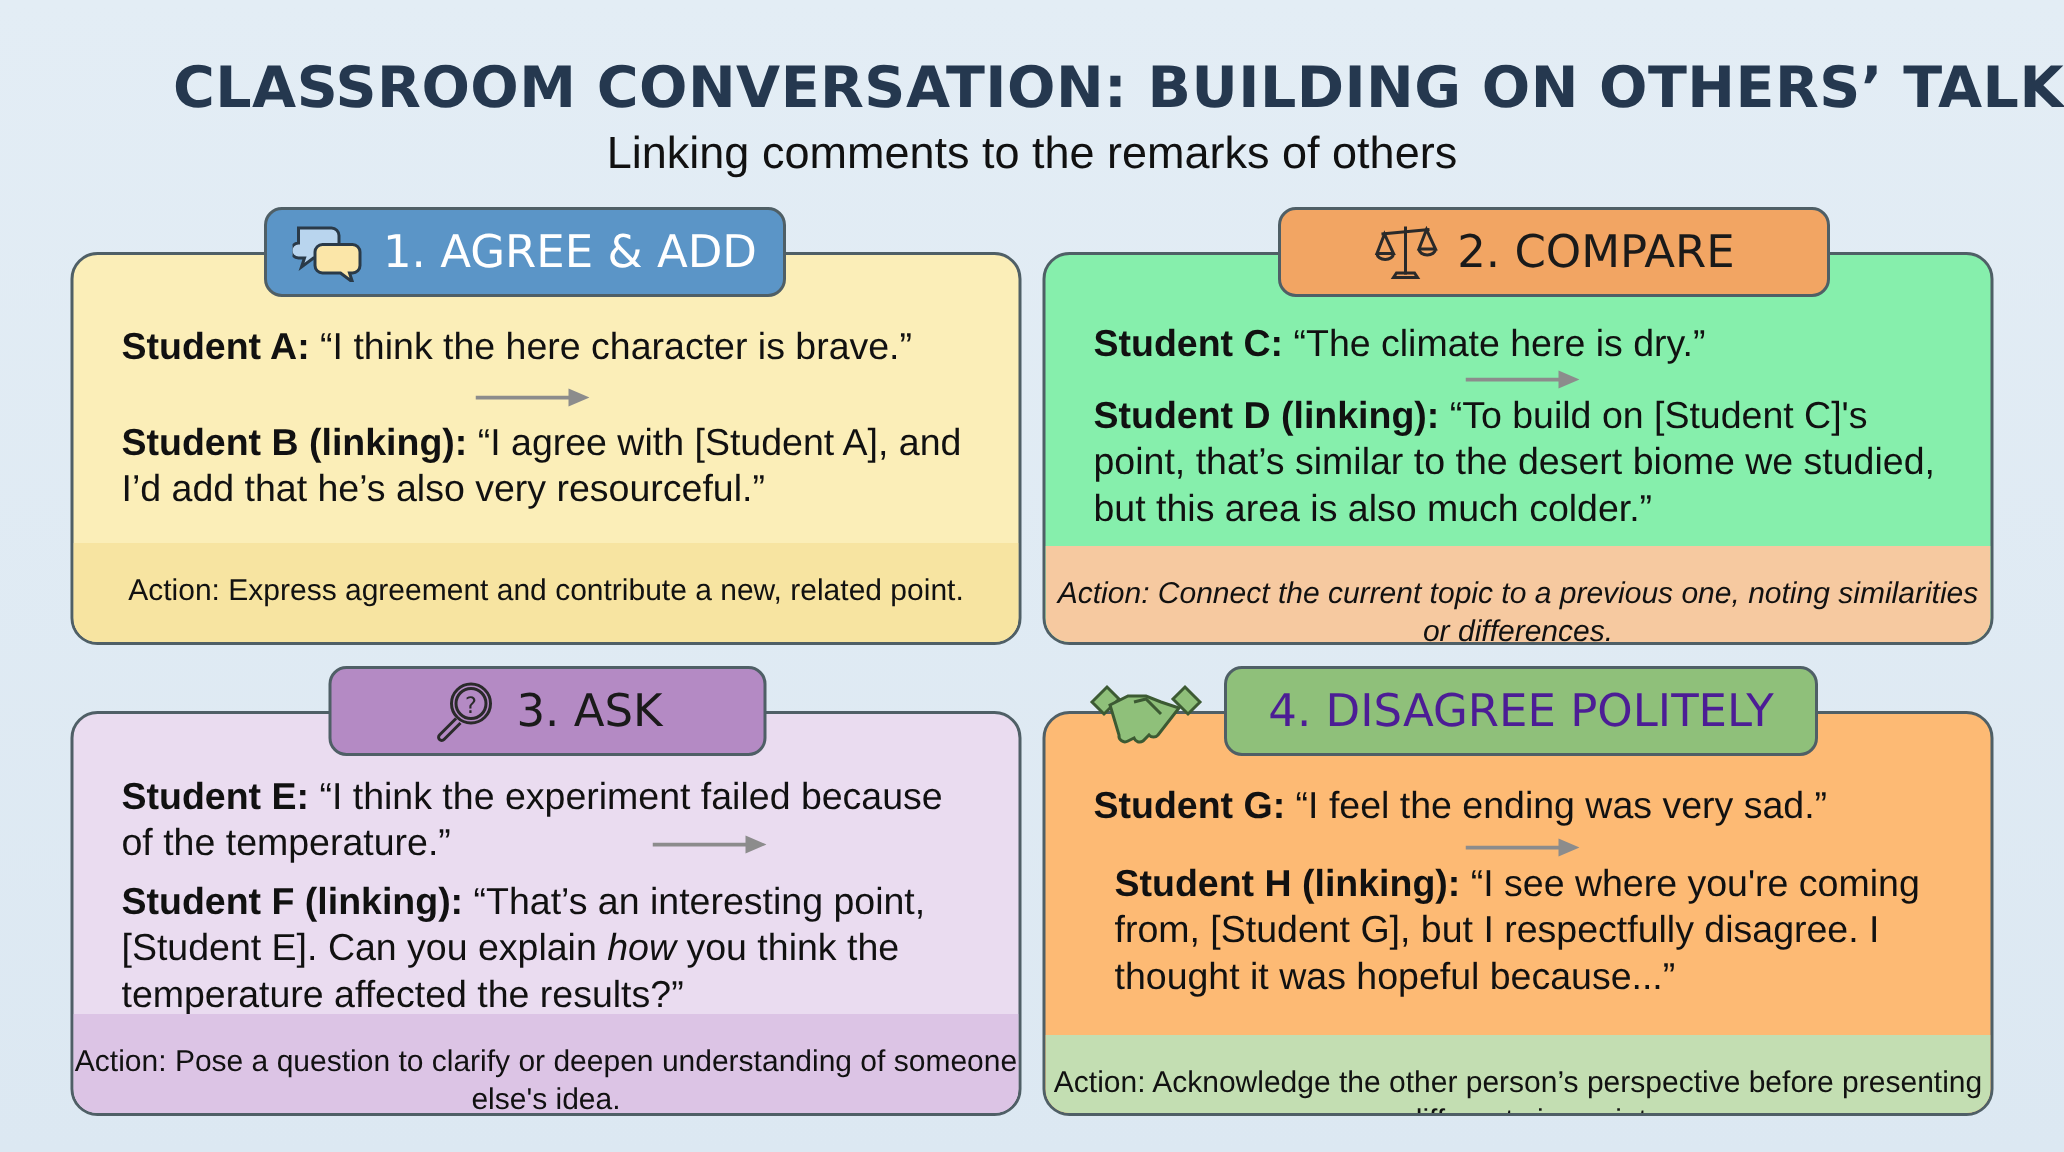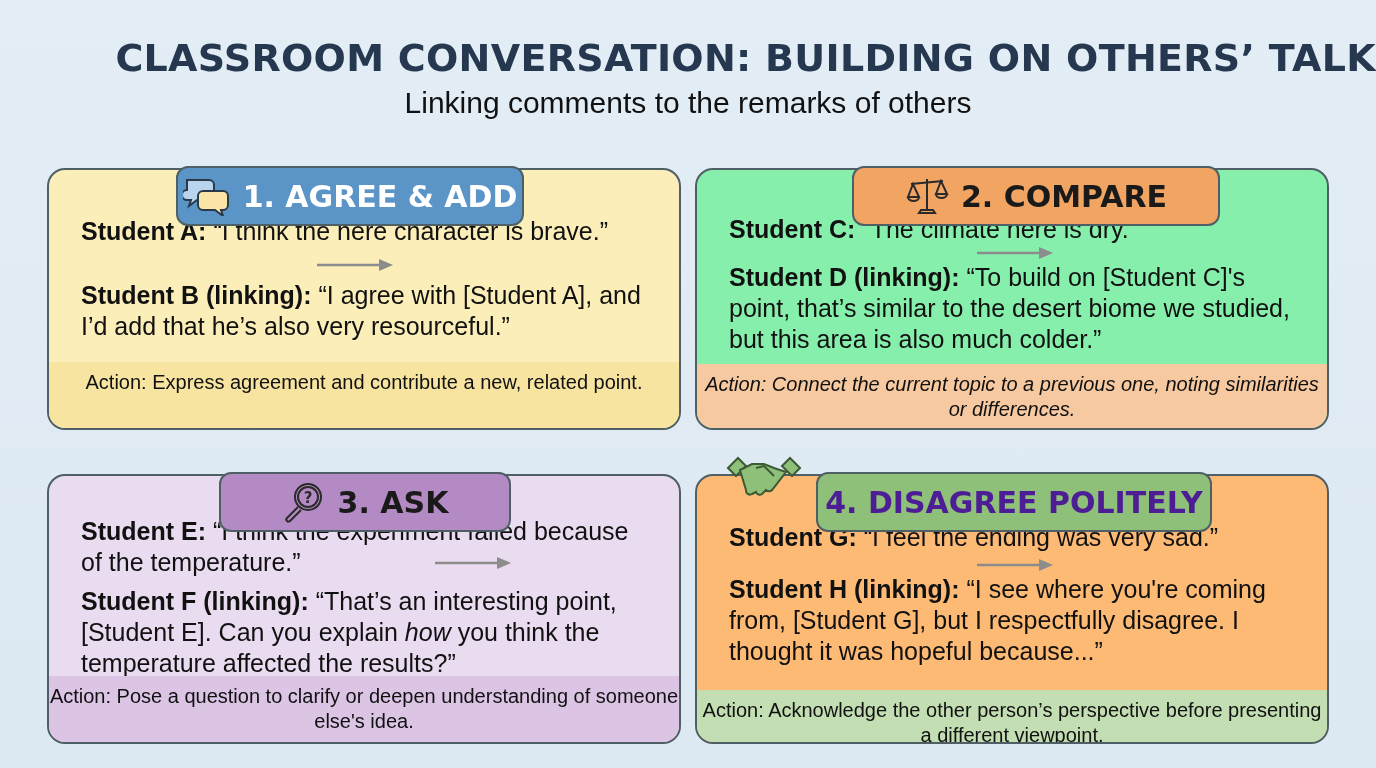--- a/index.html
+++ b/index.html
@@ -21,26 +21,26 @@
   .card {
     position:absolute; border:2px solid #4f5f66; border-radius:18px;
     overflow:hidden; box-sizing:border-box;
   }
   .card .body { position:absolute; left:32px; right:24px; font-size:25px; line-height:31px; color:#111; }
   .card .body p { margin:0; }
   .card .body b { font-weight:bold; }
   .arrow { position:absolute; width:76px; height:14px; }
   .action {
     position:absolute; left:0; right:0; bottom:0; text-align:center;
-    font-size:20px; line-height:25px; color:#111; padding-top:8px; box-sizing:border-box;
+    font-size:20px; line-height:25px; color:#111; padding-top:20px; box-sizing:border-box;
   }
   .tab {
     position:absolute; border:2px solid #4f5f66; border-radius:12px;
     box-sizing:border-box; display:flex; align-items:center; justify-content:center; gap:12px;
-    font-family:"DejaVu Sans", sans-serif; font-weight:bold; font-size:30px;margin-top:28px;
+    font-family:"DejaVu Sans", sans-serif; font-weight:normal; font-size:30px;
   }
   .tab svg { flex:none; }
 </style>
 </head>
 <body>
 
 <div class="title">CLASSROOM CONVERSATION: BUILDING ON OTHERS’ TALK</div>
 <div class="subtitle">Linking comments to the remarks of others</div>
 
 <div class="card" style="left:47px;top:168px;width:634px;height:262px;background:#fbeeb8;">
@@ -101,21 +101,21 @@
     <circle cx="26" cy="17" r="10"></circle>
     <path d="M16 27 L5 38 a2 2 0 0 0 3 3 L19 30"></path>
     <text x="26" y="23" font-family="DejaVu Sans, sans-serif" font-size="15" text-anchor="middle" fill="#2a2a2a" stroke="none">?</text>
   </svg>
   <span>3. ASK</span>
 </div>
 
 <div class="card" style="left:695px;top:474px;width:634px;height:270px;background:#fdba74;">
   <div class="body" style="top:46px;">
     <p><b>Student G:</b><span> “I feel the ending was very sad.”</span></p>
-    <p style="margin-top:21px;"><b>Student H (linking):</b><span> “I see where you're coming from, [Student G], but I respectfully disagree. I thought it was hopeful because...”</span></p>
+    <p style="margin-top:21px;margin-left:14px;"><b>Student H (linking):</b><span> “I see where you're coming from, [Student G], but I respectfully disagree. I thought it was hopeful because...”</span></p>
   </div>
   <svg class="arrow" style="left:280px;top:82px;" viewBox="0 0 76 14">
       <line x1="0" y1="7" x2="64" y2="7" stroke="#8c8c8c" stroke-width="2.5"></line>
       <polygon points="62,1 76,7 62,13" fill="#8c8c8c"></polygon>
     </svg>
   <div class="action" style="height:52px;background:#c3deb2;">Action: Acknowledge the other person’s perspective before presenting a different viewpoint.</div>
 </div>
 <svg style="position:absolute;left:726px;top:452px;" width="76" height="50" viewBox="0 0 76 50">
   <path d="M2 16 l10 -10 l8 8 l-10 10 z M74 16 l-10 -10 l-8 8 l10 10 z" fill="#8fc07a" stroke="#3c5a33" stroke-width="2"></path>
   <path d="M14 18 l12 -6 h12 l10 4 l12 4 l-14 18 a4 4 0 0 1 -6 0 l-4 4 a4 4 0 0 1 -6 -2 l-4 2 a4 4 0 0 1 -6 -4 z" fill="#8fc07a" stroke="#3c5a33" stroke-width="2"></path>

